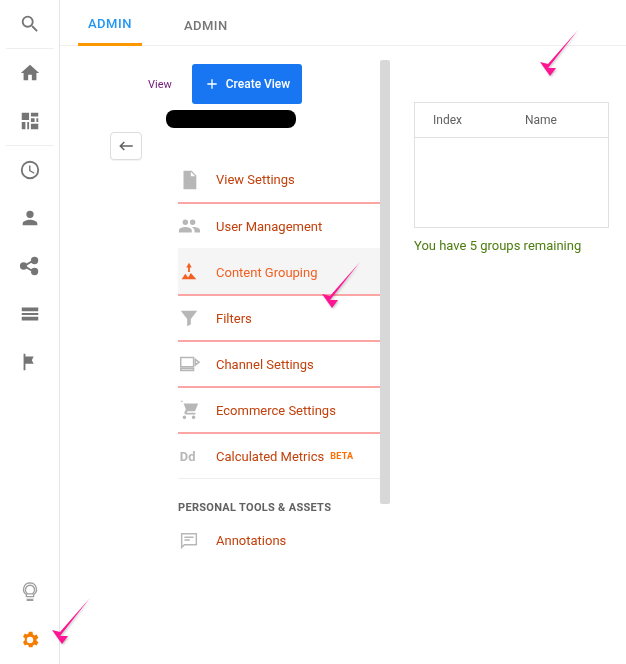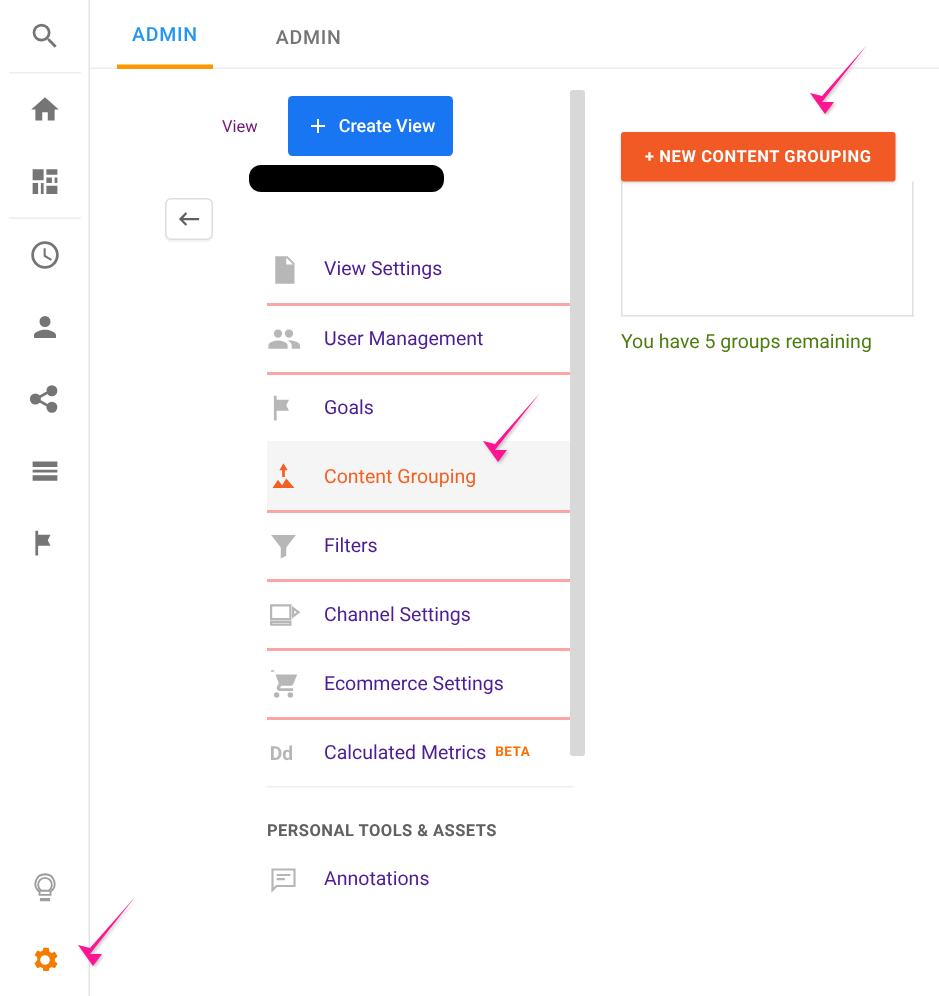--- a/index.html
+++ b/index.html
@@ -67,21 +67,21 @@
   }
   .back-btn svg { width: 18px; height: 18px; fill: #616161; }
 
   .menu { margin: 28px 0 0 100px; width: 204px; }
   .menu-item {
     display: flex; align-items: center; height: 46px; cursor: pointer;
     border-top: 1px solid transparent;
   }
   .menu-item + .menu-item { border-top: 2px solid #fca5a5; }
   .menu-item .mi { width: 22px; height: 22px; fill: #b7b7b7; margin-right: 16px; flex-shrink:0; }
-  .menu-label { font-size: 13px; color: #4c1d95; }
+  .menu-label { font-size: 13px; color: #c2410c; }
   .menu-item.selected { background: #f5f5f5; border-top-color: #f5f5f5; }
   .menu-item.selected .menu-label { color: #f26122; }
   .menu-item.selected .mi { fill: #f26122; }
   .beta { font-size: 9px; font-weight: 700; color: #ff6d00; margin-left: 6px; letter-spacing: 0.3px; }
   .section-head {
     font-size: 11px; font-weight: 700; color: #616161; letter-spacing: 0.3px;
     padding: 22px 0 10px; border-top: 1px solid #eee;
   }
   .menu-item.cut { height: 32px; overflow: hidden; }
 
@@ -206,26 +206,20 @@
               <path d="M6 2h9l5 5v15H6zM14 3v5h5"></path>
             </svg>
           <span class="menu-label">View Settings</span>
         </div>
         <div class="menu-item">
           <svg class="mi" viewBox="0 0 24 24">
               <path d="M16 11a3 3 0 100-6 3 3 0 000 6zM8 11a3 3 0 100-6 3 3 0 000 6zm0 2c-2.33 0-7 1.17-7 3.5V19h14v-2.5C15 14.17 10.33 13 8 13zm8 0c-.29 0-.62.02-.97.05C16.64 14 18 15.2 18 16.5V19h6v-2.5c0-2.33-4.67-3.5-7-3.5z"></path>
             </svg>
           <span class="menu-label">User Management</span>
         </div>
-        <div class="menu-item">
-          <svg class="mi" viewBox="0 0 24 24">
-              <path d="M5 3v18h2v-7h9l-2-4 2-4H7V3z"></path>
-            </svg>
-          <span class="menu-label">Goals</span>
-        </div>
         <div class="menu-item selected">
           <svg class="mi" viewBox="0 0 24 24">
               <path d="M12 2l3 5h-2v5h-2V7H9l3-5zM4 20l4-6 3 4 3-5 6 7z"></path>
             </svg>
           <span class="menu-label">Content Grouping</span>
         </div>
         <div class="menu-item">
           <svg class="mi" viewBox="0 0 24 24">
               <path d="M3 4h18l-7 9v6l-4 2v-8z"></path>
             </svg>
@@ -254,21 +248,24 @@
         <div class="menu-item cut">
           <svg class="mi" viewBox="0 0 24 24">
               <path d="M4 4h16v12H7l-3 3zM7 8h10M7 11h6" fill="none" stroke="#b7b7b7" stroke-width="1.6"></path>
             </svg>
           <span class="menu-label">Annotations</span>
         </div>
       </div>
     </div>
 
     <div class="rightcol">
-      <div class="new-btn">+ NEW CONTENT GROUPING</div>
+      <div class="table-head">
+        <div class="th index">Index</div>
+        <div class="th">Name</div>
+      </div>
       <div class="table-body"></div>
       <div class="remaining">You have 5 groups remaining</div>
     </div>
   </div>
 </div>
 
 <div class="arrow" style="left:528px; top:22px;">
   <svg viewBox="0 0 60 60">
       <path d="M50 8 L20 46 L28 46 L22 54 L12 40 L20 42 Z"></path>
     </svg>

